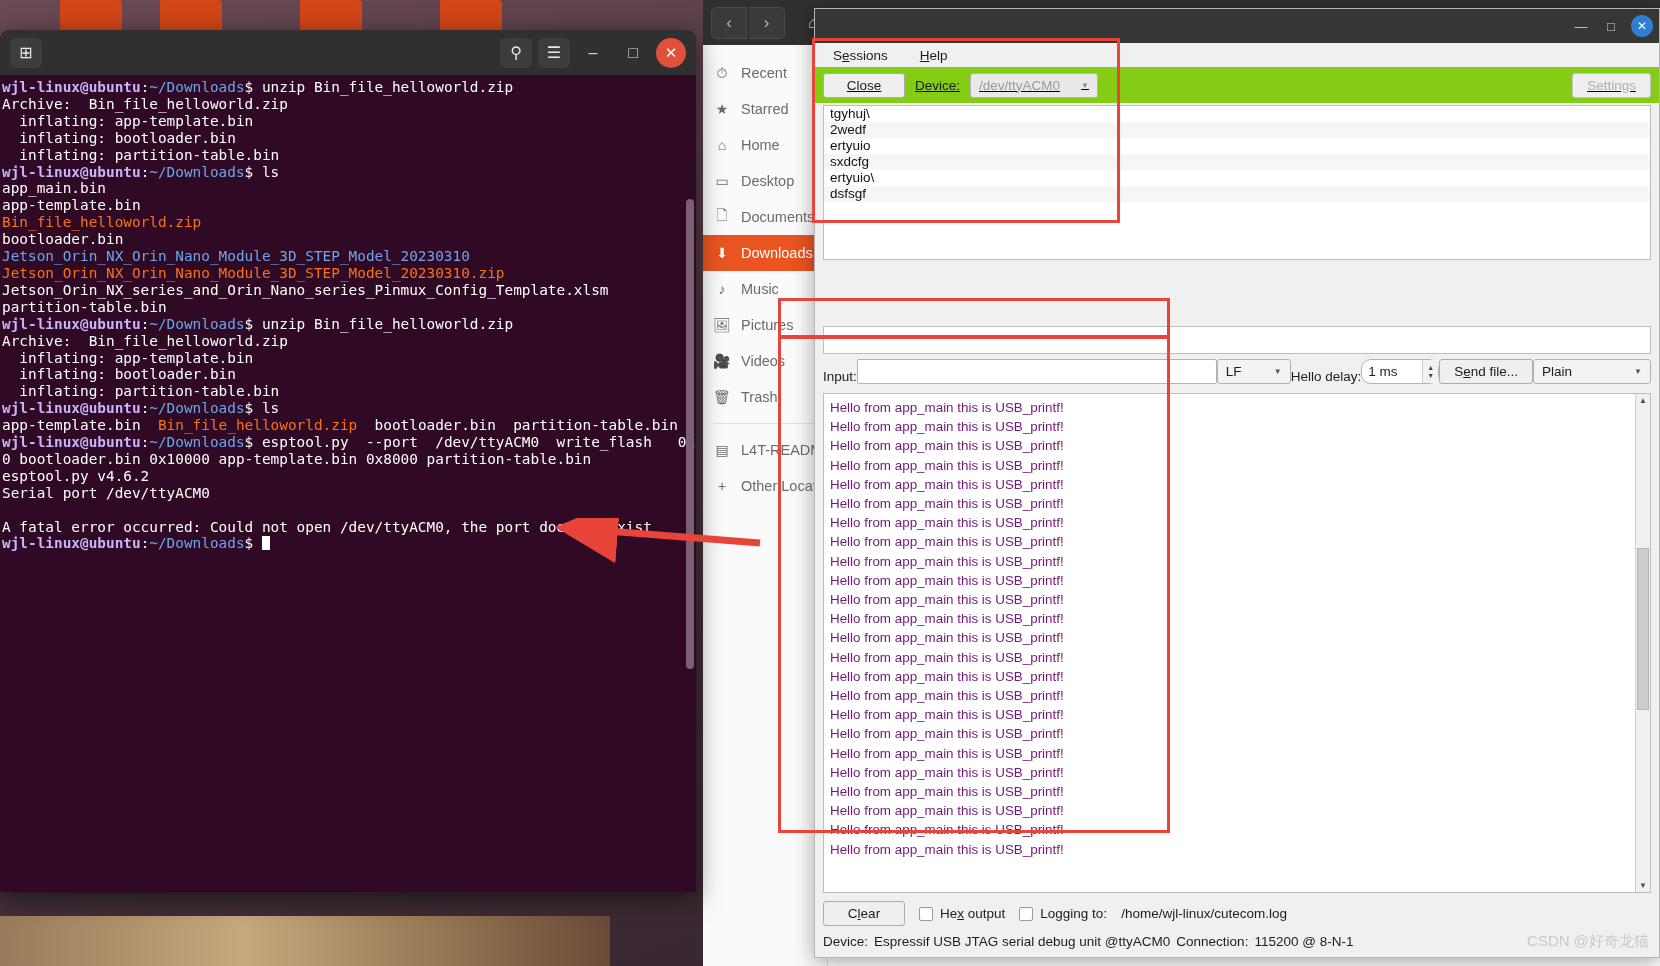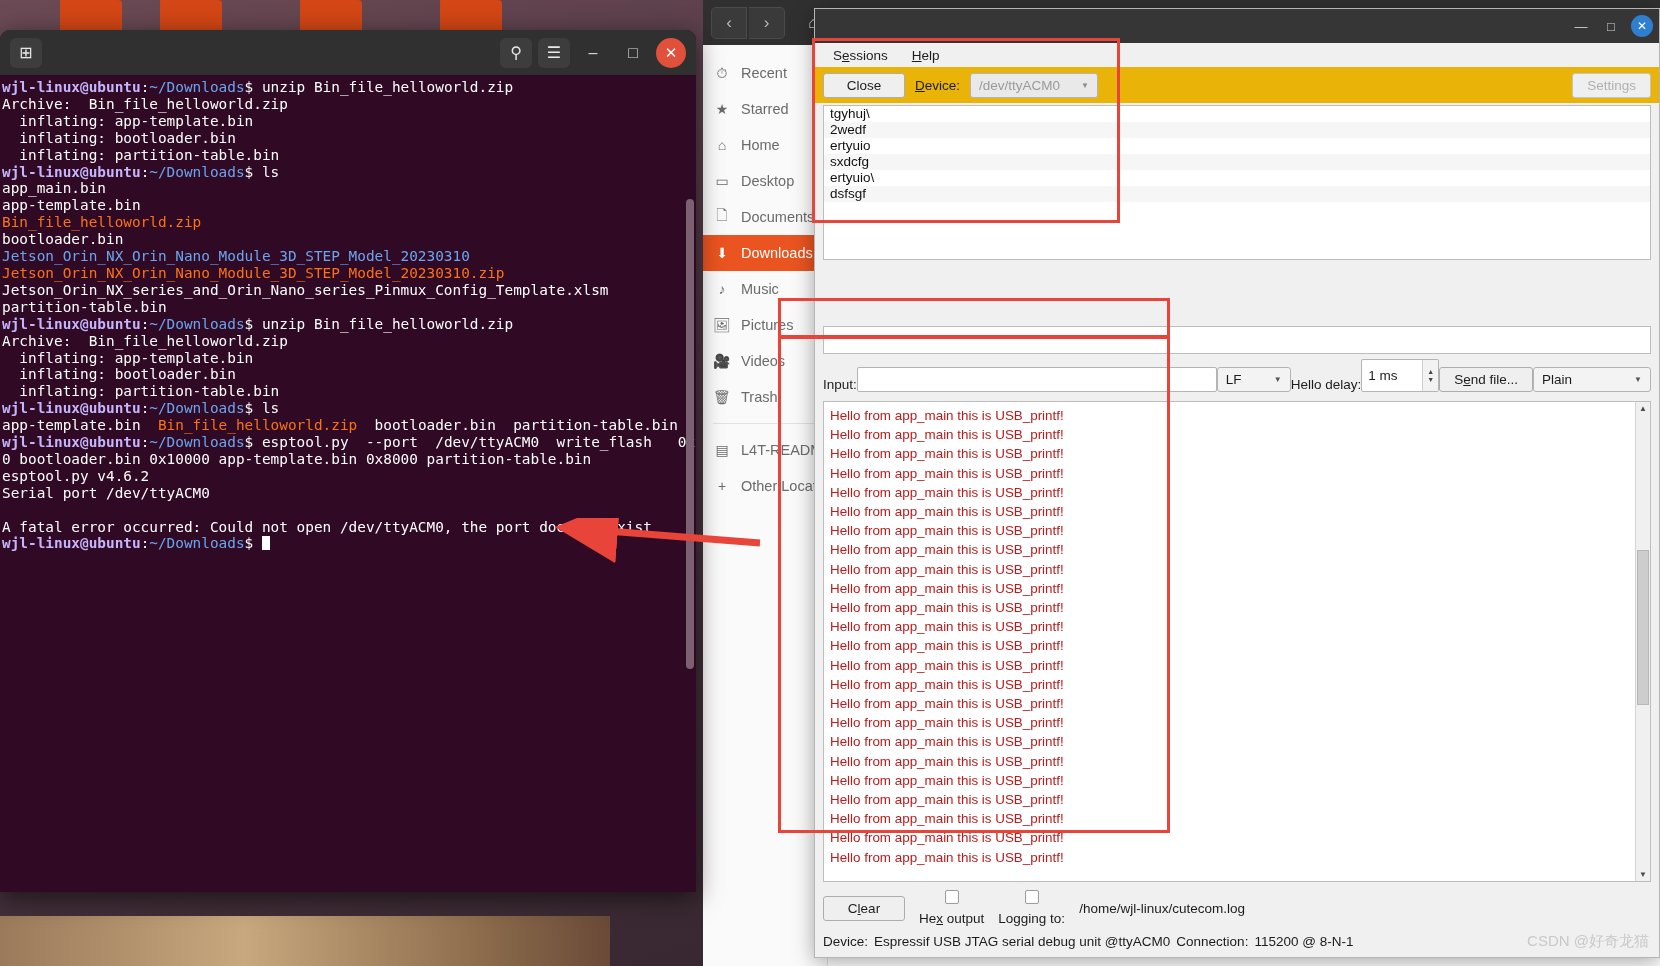--- a/index.html
+++ b/index.html
@@ -153,29 +153,29 @@
     color: #f2f2f2; font-size: 14.5px; font-weight: bold;
   }
   .cc-wbtns { margin-left: auto; display: flex; align-items: center; gap: 10px; z-index: 2; }
   .cc-wbtn { color: #cfcfcf; font-size: 13px; width: 20px; text-align: center; }
   .cc-close-circ {
     width: 22px; height: 22px; border-radius: 50%;
     background: #2f7fd0; color: #fff; font-size: 12px;
     display: flex; align-items: center; justify-content: center;
   }
   .cc-menubar {
-    height: 24px; display: flex; align-items: center; gap: 8px;
+    height: 24px; display: flex; align-items: center; gap: 16px;
     padding-left: 10px; font-size: 13.5px; color: #1c1c1c;
     background: #f0f0f0; flex: none;
   }
   .menu-item { padding: 2px 8px; }
   .menu-item u { text-decoration: underline; }
   .cc-toolbar {
     height: 36px; display: flex; align-items: center; gap: 10px;
-    padding: 0 8px; background: #eab308; flex: none;
+    padding: 0 8px; background: #84cc16; flex: none; text-decoration: underline;
   }
   .qt-btn {
     background: #efefef; border: 1px solid #adadad; border-radius: 3px;
     font-size: 13.5px; color: #1c1c1c; padding: 4px 14px;
     min-height: 25px; display: flex; align-items: center; justify-content: center;
   }
   .qt-label { font-size: 13.5px; color: #1c1c1c; white-space: nowrap; }
   .qt-combo {
     background: #e9e9e9; border: 1px solid #b4b4b4; border-radius: 3px;
     font-size: 13.5px; color: #9a9a9a; padding: 4px 8px;
@@ -210,59 +210,59 @@
   }
   .cc-inputrow {
     display: flex; align-items: flex-end; 
     padding: 5px 8px; flex: none;
   }
   .text-field {
     background: #ffffff; border: 1px solid #b4b4b4; border-radius: 2px;
     height: 25px; flex: 1;
   }
   .spin {
-    background: #ffffff; border: 1px solid #b4b4b4; border-radius: 2px;
-    height: 33px; width: 78px; display: flex; align-items: center;
+    background: #ffffff; border: 1px solid #b4b4b4; border-radius: 10px;
+    height: 25px; width: 78px; display: flex; align-items: center;
     font-size: 13.5px; color: #1c1c1c; padding-left: 6px; position: relative;
   }
   .spin-arrows {
     margin-left: auto; width: 16px; height: 100%;
     display: flex; flex-direction: column; justify-content: center;
     align-items: center; border-left: 1px solid #cfcfcf;
     background: #f2f2f2; font-size: 7px; color: #444; line-height: 8px;
   }
 
   .cc-output {
     margin: 4px 8px 0 8px; background: #ffffff; border: 1px solid #bdbdbd;
     flex: 1; display: flex; overflow: hidden; position: relative;
   }
   .out-lines {
     flex: 1; padding: 4px 0 0 6px; overflow: hidden;
   }
   .out-line {
-    font-size: 13.4px; line-height: 19.2px; color: #b91c1c;
+    font-size: 13.4px; line-height: 19.2px; color: #701a75;
     white-space: pre;
   }
   .out-scroll {
     width: 15px; background: #f0f0f0; border-left: 1px solid #d3d3d3;
     display: flex; flex-direction: column; align-items: center;
     justify-content: space-between; padding: 2px 0; flex: none;
   }
   .out-arrow { font-size: 8px; color: #4a4a4a; }
   .out-thumb-track { flex: 1; width: 100%; position: relative; }
   .out-thumb {
     position: absolute; top: 30%; left: 1px; right: 1px; height: 34%;
     background: #cdcdcd; border: 1px solid #b6b6b6;
   }
 
   .cc-bottomrow {
     display: flex; align-items: center; gap: 14px;
     padding: 8px 8px 4px 8px; flex: none;
   }
-  .cb-wrap { display: flex; align-items: center; gap: 7px; font-size: 13.5px; color: #1c1c1c; flex-direction: column; }
+  .cb-wrap { display: flex; align-items: center; gap: 7px; font-size: 13.5px; color: #1c1c1c; }
   .cbox {
     width: 14px; height: 14px; background: #fff;
     border: 1px solid #9b9b9b; border-radius: 2px; flex: none;
   }
   .cc-statusbar {
     padding: 4px 8px 8px 8px; font-size: 13.5px; color: #1c1c1c;
     display: flex; align-items: center; gap: 6px; flex: none;
     position: relative;
   }
   .watermark {

